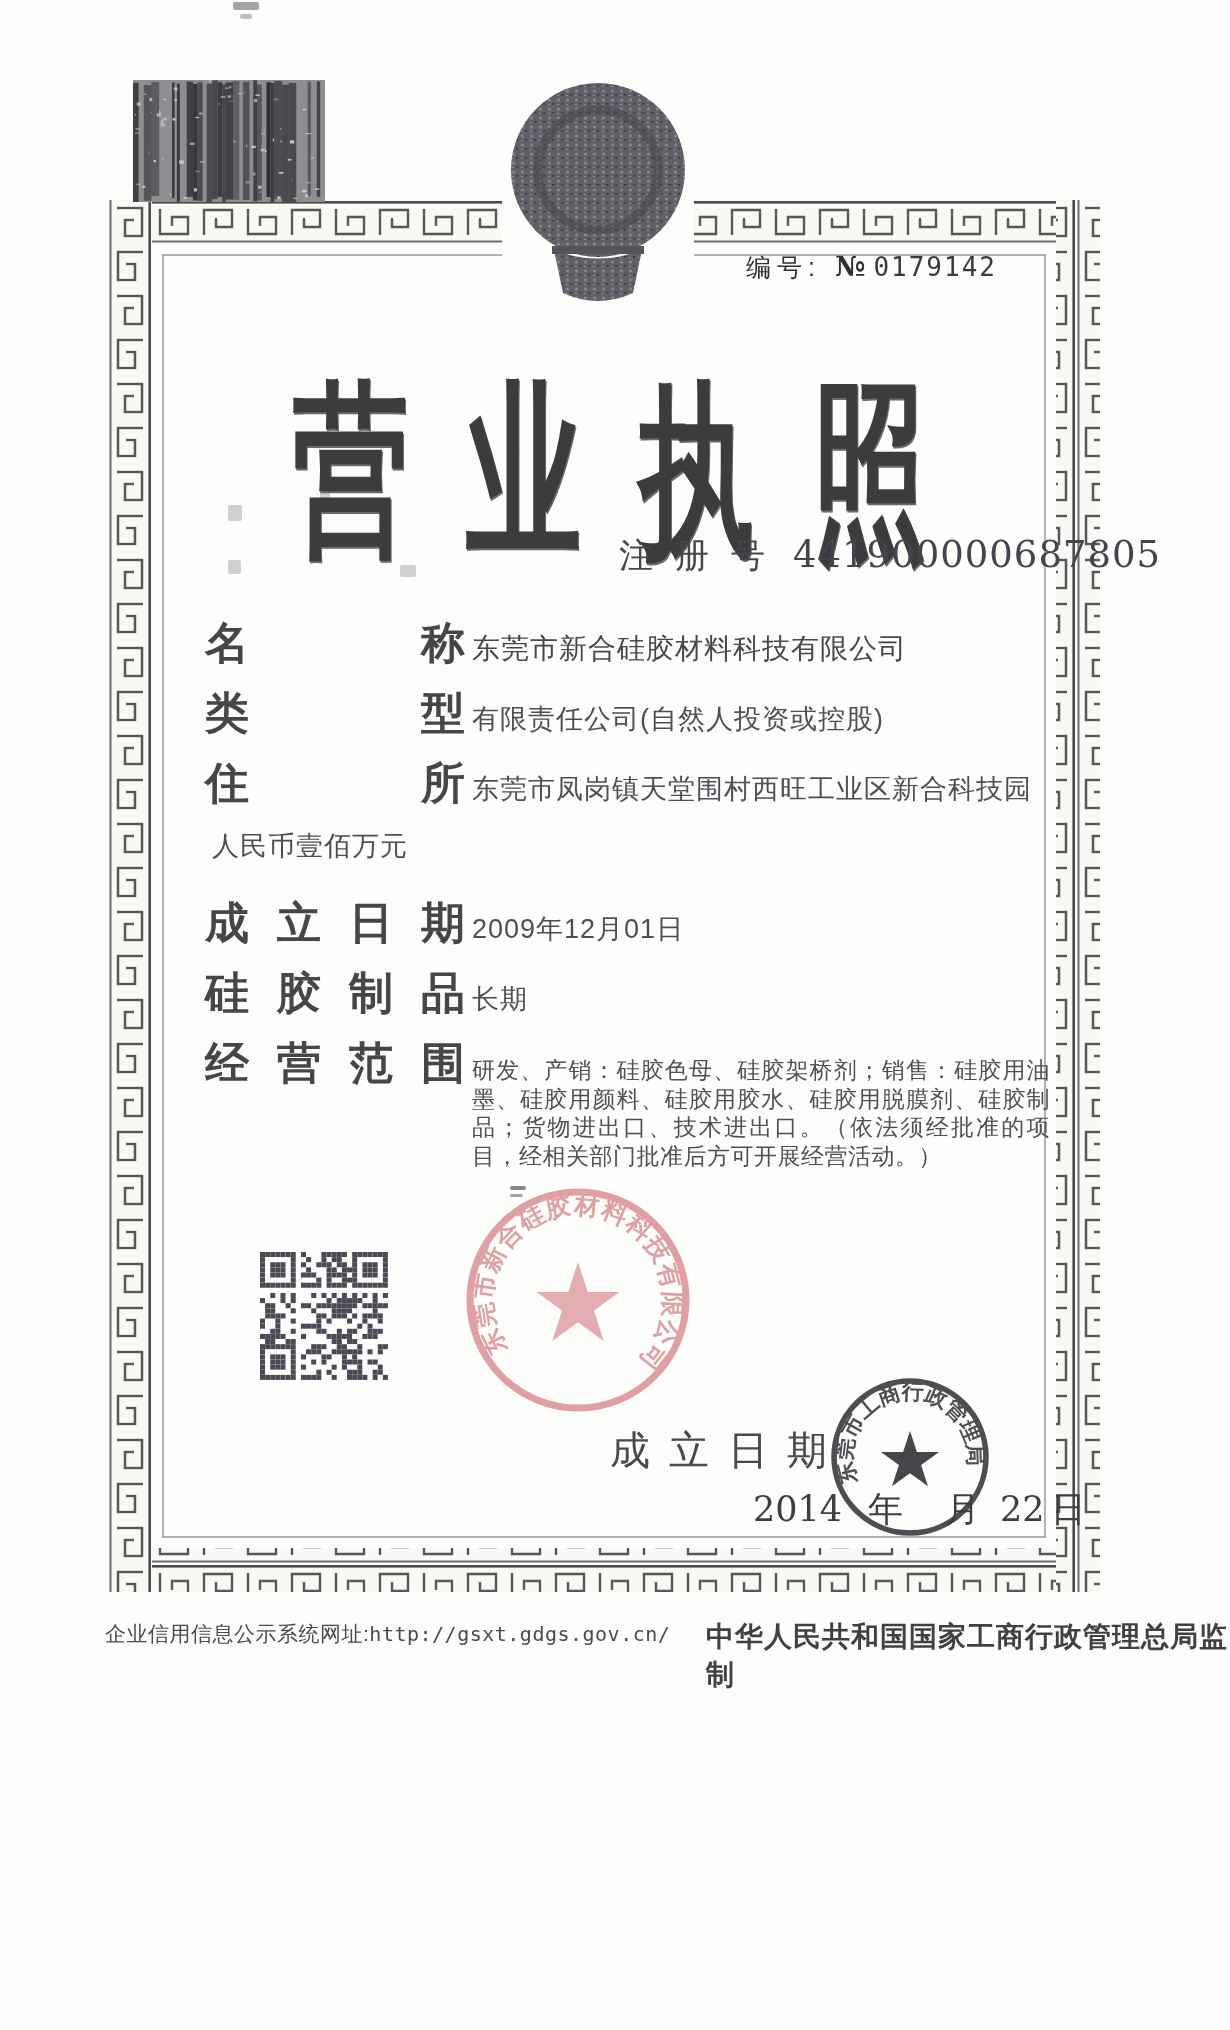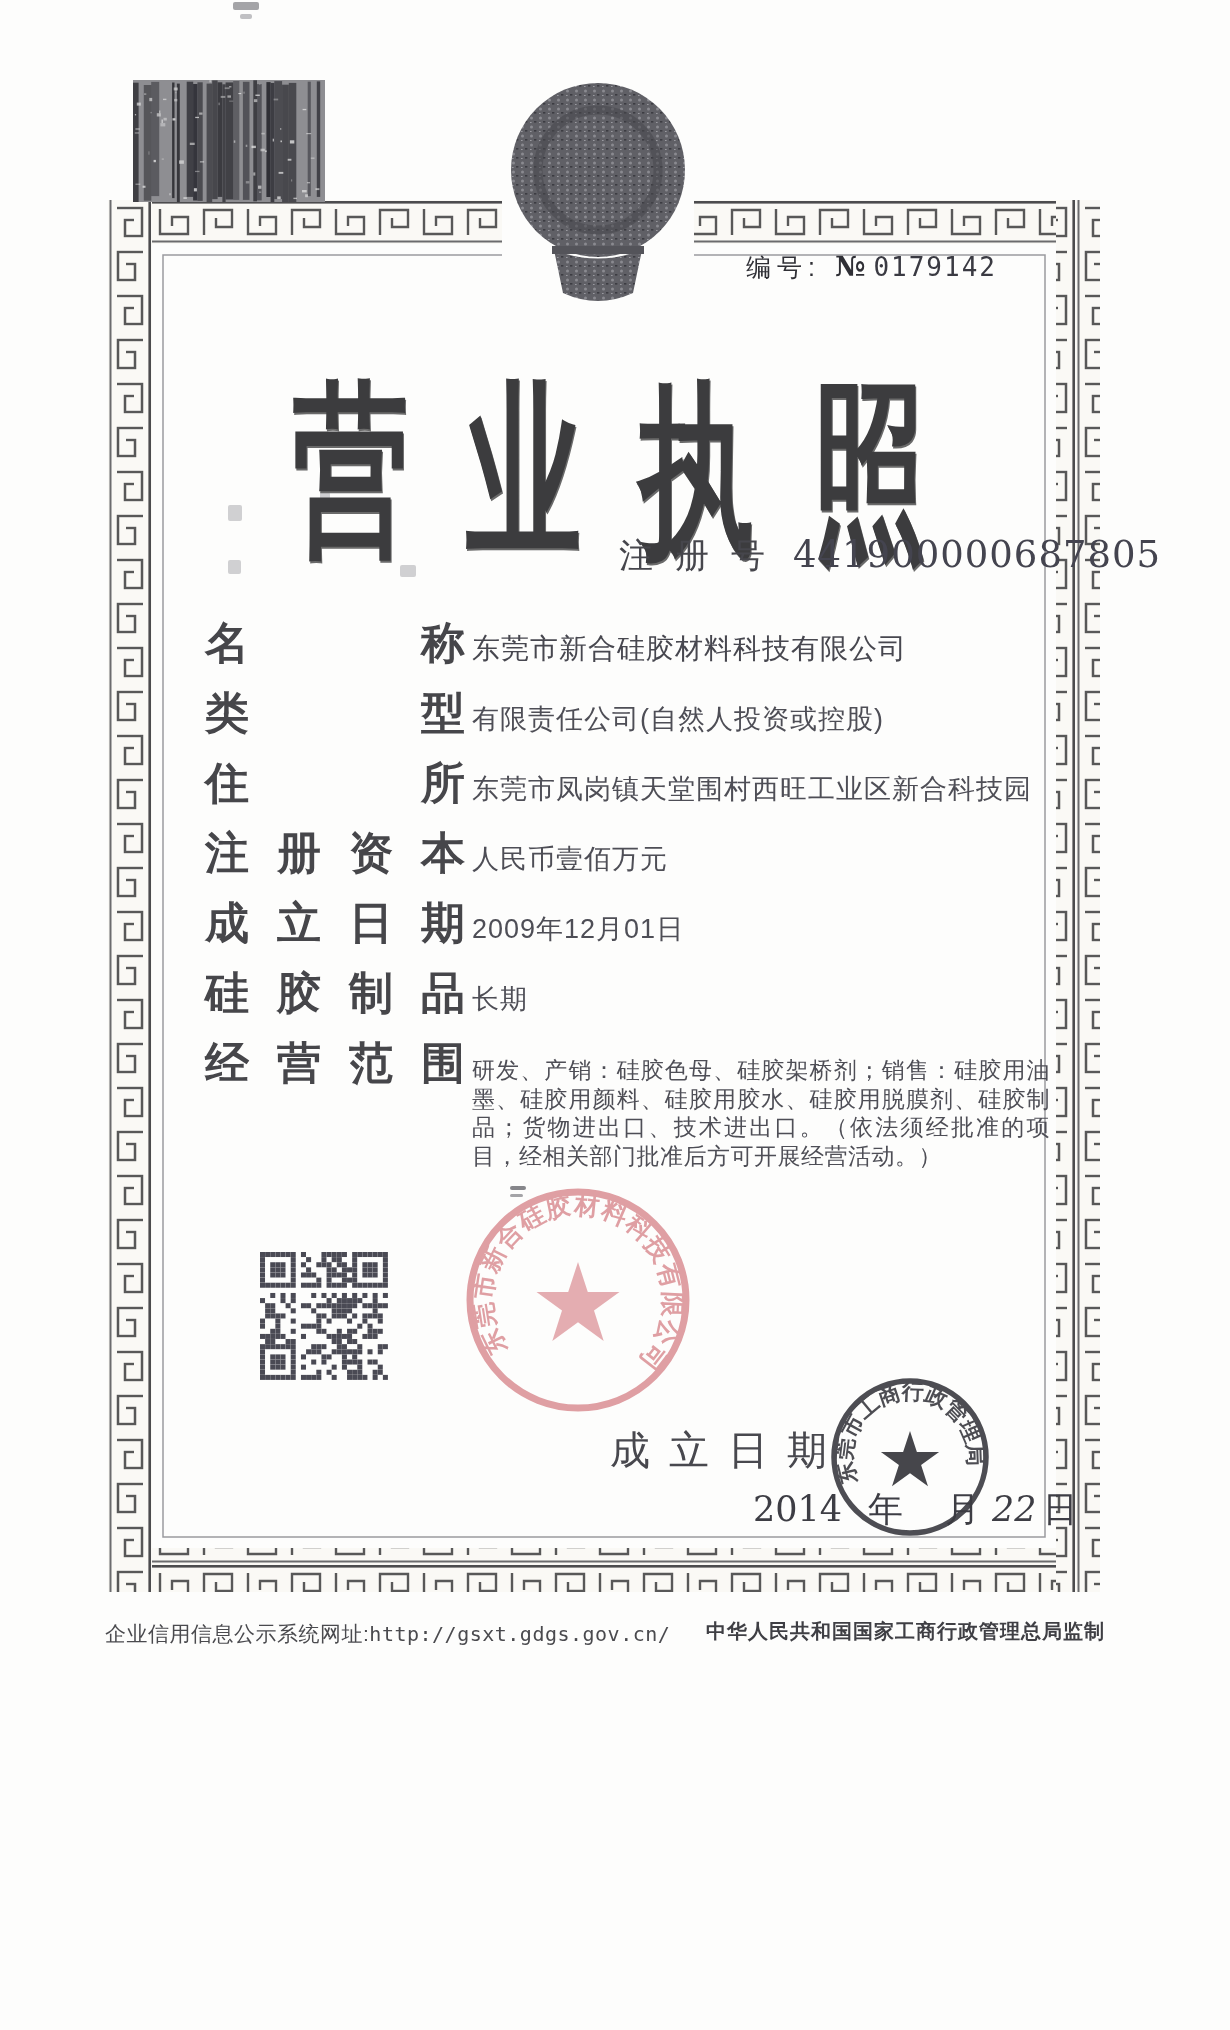--- a/index.html
+++ b/index.html
@@ -30,26 +30,26 @@
                text-align:justify;text-align-last:justify;text-justify:inter-character;line-height:1.15;}
   .field-value{margin-left:7px;font-size:27px;color:#4e4e56;letter-spacing:1px;white-space:nowrap;}
   .field-row.r0 .field-value{font-size:28px;color:#47474f;}
   .field-row.scope .field-value{white-space:normal;width:578px;font-size:23px;line-height:28.5px;
                                 letter-spacing:.5px;text-align:justify;}
   
   .registrar{left:610px;top:1423px;font-size:40px;letter-spacing:19px;color:#48484e;font-weight:500;white-space:nowrap;}
   .issue-date{top:1486px;left:753px;font-size:35px;color:#3d3d44;white-space:nowrap;font-family:"DejaVu Serif",serif;}
   .issue-date .u1{margin-left:26px;font-family:"Liberation Sans",sans-serif;font-weight:500;}
   .issue-date .u2{margin-left:42px;font-family:"Liberation Sans",sans-serif;font-weight:500;}
-  .issue-date .dd{margin-left:12px;font-style:italic;}
+  .issue-date .dd{margin-left:20px;}
   .issue-date .u3{margin-left:6px;font-family:"Liberation Sans",sans-serif;font-weight:500;}
   
   .footer-left{left:105px;top:1620px;font-size:21px;color:#4a4a4e;letter-spacing:.5px;}
   .footer-left .url{font-family:"DejaVu Sans Mono",monospace;font-size:20px;}
-  .footer-right{left:706px;top:1618px;font-size:20px;font-weight:600;color:#3f3f44;letter-spacing:1px;}
+  .footer-right{left:706px;top:1618px;font-size:28px;font-weight:600;color:#3f3f44;letter-spacing:1px;}
   
   .speck{position:absolute;background:#9a9aa0;opacity:.45;border-radius:2px;filter:blur(.6px);}
 </style>
 </head>
 <body>
 
 <div class="page">
 
   <svg width="0" height="0" style="position:absolute" aria-hidden="true">
     <defs>
@@ -216,21 +216,20 @@
     </div>
     <div class="field-row">
       <div class="field-label">类型</div>
       <div class="field-value">有限责任公司(自然人投资或控股)</div>
     </div>
     <div class="field-row">
       <div class="field-label">住所</div>
       <div class="field-value">东莞市凤岗镇天堂围村西旺工业区新合科技园</div>
     </div>
     <div class="field-row">
-      <div class="field-label">注册资本</div>
       <div class="field-value">人民币壹佰万元</div>
     </div>
     <div class="field-row">
       <div class="field-label">成立日期</div>
       <div class="field-value">2009年12月01日</div>
     </div>
     <div class="field-row">
       <div class="field-label">硅胶制品</div>
       <div class="field-value">长期</div>
     </div>

